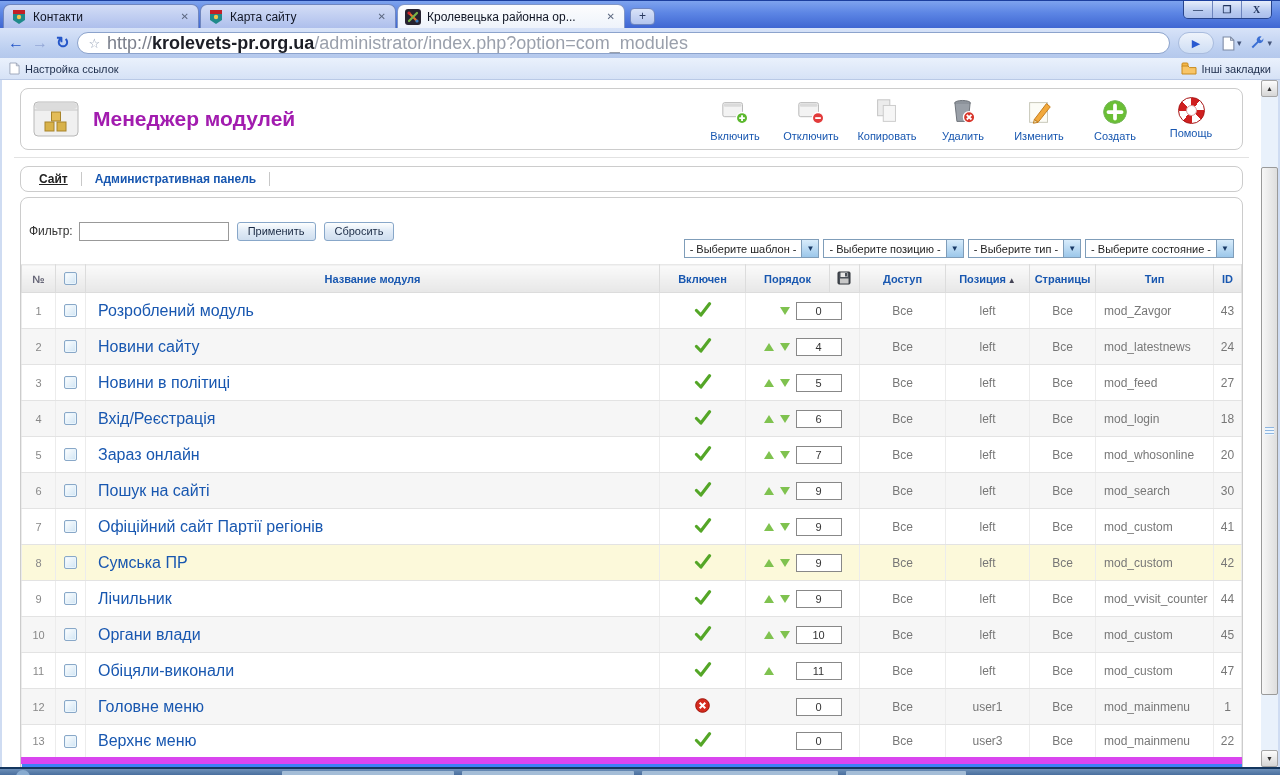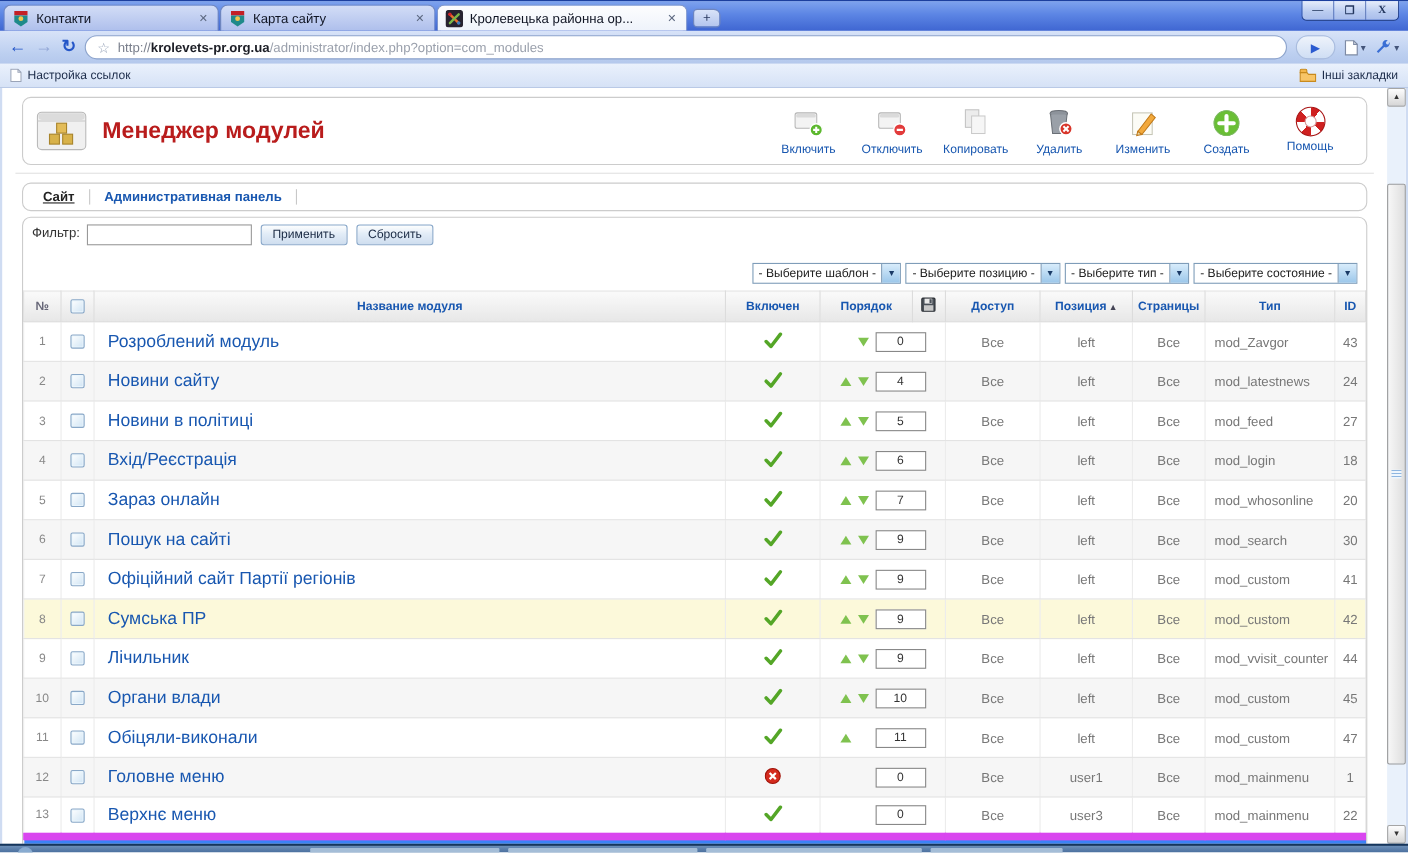--- a/index.html
+++ b/index.html
@@ -18,21 +18,21 @@
   .win-controls { position:absolute; top:0; right:8px; display:flex; border:1px solid #27448c; border-top:none; border-radius:0 0 5px 5px; overflow:hidden; }
   .win-btn { width:29px; height:17px; background:linear-gradient(#e6edfb,#b9cbf0 60%,#a9bdeb); border-right:1px solid #6d84bd; display:flex; align-items:center; justify-content:center; font-size:10px; font-weight:bold; color:#23365e; cursor:pointer; font-family:"Liberation Serif", serif; }
   .win-btn:last-child { border-right:none; }
 
   
   .toolbar { height:30px; background:linear-gradient(#d8e3f8,#bccfF0 70%,#b4c8ec); display:flex; align-items:center; padding:0 8px; gap:8px; }
   .nav-glyph { font-size:16px; font-weight:bold; color:#2456c8; cursor:pointer; line-height:1; }
   .nav-glyph.disabled { color:#93a7d6; }
   .addressbar { flex:1; height:22px; background:#fff; border:1px solid #8ca3cc; border-radius:11px; display:flex; align-items:center; padding:0 10px; gap:7px; }
   .star { font-size:13px; color:#94a0b6; cursor:pointer; }
-  .url { font-size:12px; white-space:nowrap; overflow:hidden; }
+  .url { font-size:18px; white-space:nowrap; overflow:hidden; }
   .url .pre { color:#7a7f8c; }
   .url .host { color:#1c1e26; font-weight:bold; }
   .url .path { color:#9aa0ac; }
   .go-btn { width:36px; height:22px; border-radius:11px; background:linear-gradient(#eef3fb,#cfdef4); border:1px solid #a9bcde; display:flex; align-items:center; justify-content:center; color:#2a5ad0; font-size:11px; cursor:pointer; }
   .menu-btn { display:flex; align-items:center; gap:2px; cursor:pointer; color:#44557a; font-size:9px; }
 
   
   .bookmarksbar { height:22px; background:linear-gradient(#eaf1fc,#d6e2f6); border-bottom:1px solid #b9c9e6; display:flex; align-items:center; padding:0 9px; font-size:11px; color:#1c2c4a; }
   .bm-item { display:flex; align-items:center; gap:5px; cursor:pointer; }
   .bm-right { margin-left:auto; }
@@ -44,32 +44,32 @@
   .sb-btn { height:17px; background:linear-gradient(#fdfdfd,#d6d6d6); border:1px solid #a5a5a5; border-radius:2px; display:flex; align-items:center; justify-content:center; font-size:7px; color:#333; cursor:pointer; }
   .sb-space-top { height:70px; }
   .sb-thumb { height:528px; background:linear-gradient(90deg,#f7f7f7,#dedede); border:1px solid #9a9a9a; border-radius:2px; position:relative; cursor:pointer; }
   .sb-grip { position:absolute; left:3px; right:3px; top:50%; margin-top:-4px; height:8px;
     background:repeating-linear-gradient(180deg,#8fb6e0 0 1px,#eef6fd 1px 3px); }
   .sb-space-bottom { flex:1; }
 
   
   .jbox { border:1px solid #cccccc; border-radius:8px; background:#fff; }
   .jheader { display:flex; align-items:center; padding:6px 12px; height:62px; margin-bottom:7px; }
-  .jtitle { font-size:21px; font-weight:bold; color:#b91c1c; margin-left:14px; }
+  .jtitle { font-size:21px; font-weight:bold; color:#a21caf; margin-left:14px; }
   .jtoolbar { margin-left:auto; display:flex; align-items:flex-start; gap:6px; padding-right:4px; }
   .jtool { width:70px; display:flex; flex-direction:column; align-items:center; gap:3px; cursor:pointer; }
   .jtool-label { font-size:11px; color:#1857b0; white-space:nowrap; }
   .hdr-divider { height:1px; background:#e2e2e2; margin:0 -6px 8px; }
   .jsubmenu { height:26px; display:flex; align-items:center; padding:0 18px; gap:13px; margin-bottom:5px; font-size:12px; font-weight:bold; }
   .jsub-item { color:#1857b0; cursor:pointer; }
   .jsub-item.active { color:#222; text-decoration:underline; }
   .jsub-sep { width:1px; height:14px; background:#c8c8c8; }
 
   .jmain { overflow:hidden; }
-  .filter-row { display:flex; align-items:flex-start; padding:6px 8px; font-size:12px; color:#333; }
+  .filter-row { display:flex; align-items:center; padding:6px 8px; font-size:12px; color:#333; }
   .filter-label { margin-right:6px; }
   .filter-input { width:150px; height:19px; border:1px solid #999; font-size:12px; padding:0 3px; }
   .jbtn { margin-left:8px; padding:2px 10px 3px; font-size:11px; color:#1a2a44; background:linear-gradient(#fdfefe,#e2ecf7 45%,#cfdeef); border:1px solid #88a7c9; border-radius:3px; cursor:pointer; }
   .selects { margin-left:auto; display:flex; gap:4px;margin-top:35px; }
   .fake-select { display:inline-flex; align-items:center; height:19px; border:1px solid #7f9db9; background:#fff; font-size:11px; color:#222; cursor:pointer; }
   .fake-select .val { padding:0 5px; white-space:nowrap; }
   .fake-select .arrow-box { width:17px; align-self:stretch; border-left:1px solid #7f9db9; background:linear-gradient(#d8ecfb,#9cc7ea); display:flex; align-items:center; justify-content:center; font-size:8px; color:#1a3a66; }
 
   table.modules { width:100%; border-collapse:collapse; table-layout:fixed; font-size:12px; }
   .modules th { height:28px; background:linear-gradient(#fafafa,#e7e7e7); border:1px solid #dcdcdc; border-top:1px solid #e8e8e8; font-size:11px; font-weight:bold; color:#1857b0; text-align:center; }

